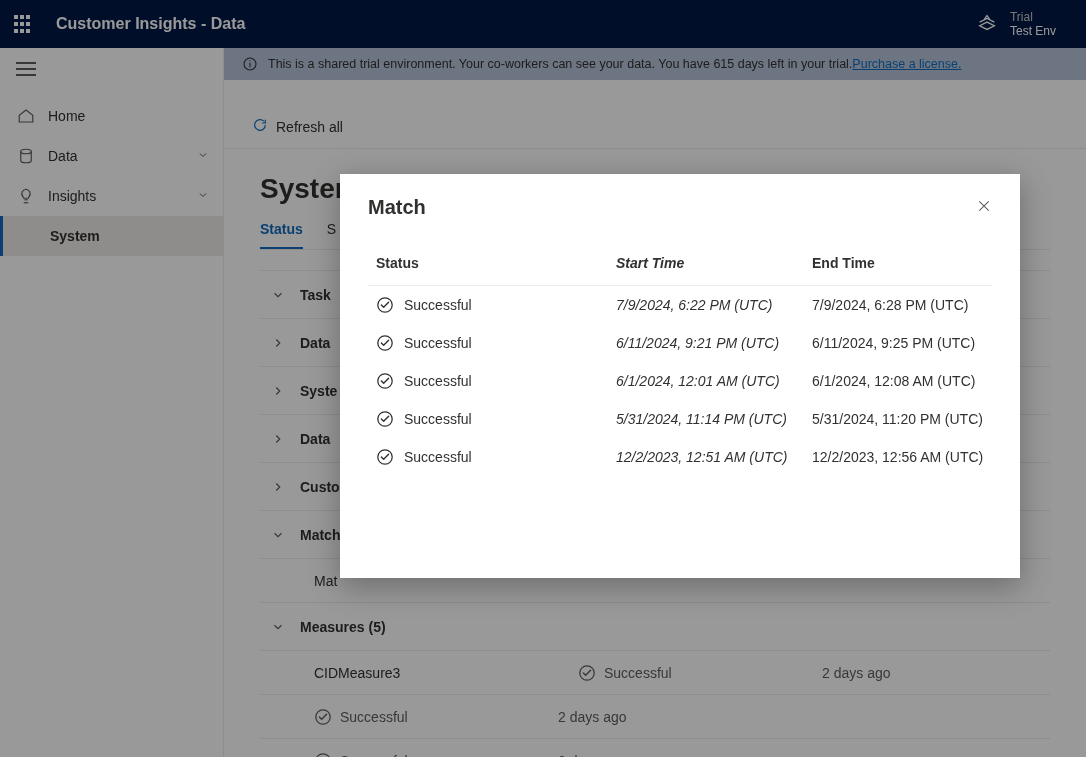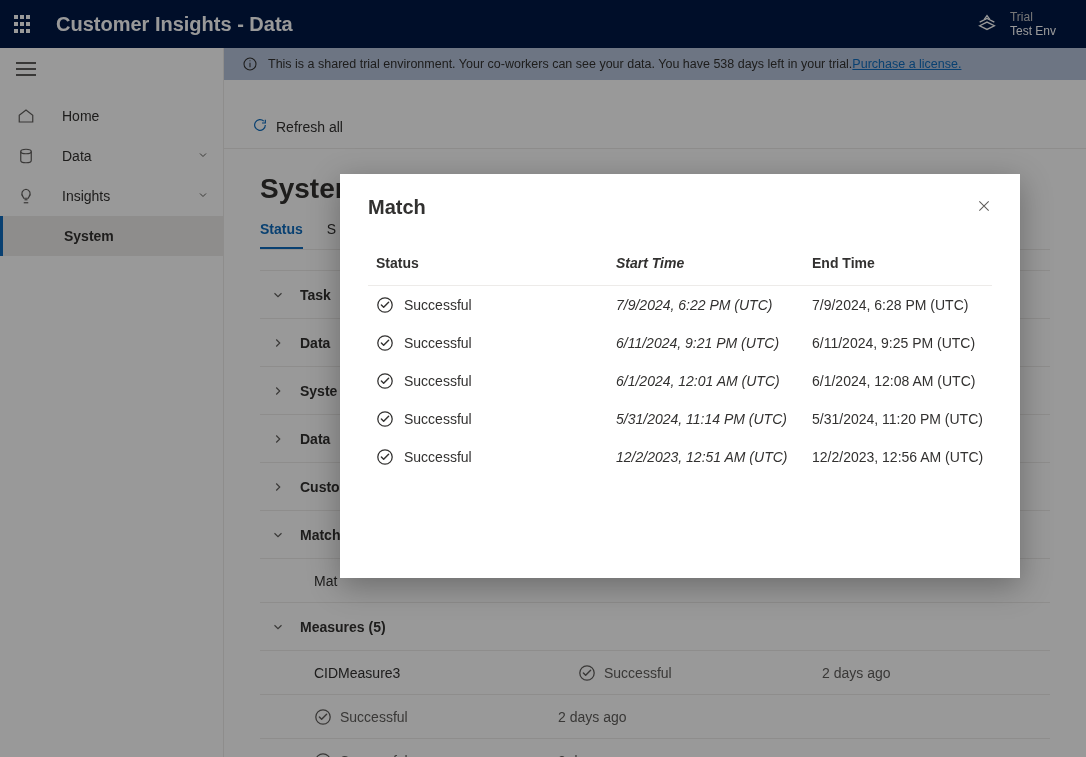--- a/index.html
+++ b/index.html
@@ -1,37 +1,37 @@
 <!DOCTYPE html>
 <html><head>
 <meta charset="utf-8">
 <style>
   * { box-sizing: border-box; margin: 0; padding: 0; }
   html, body { width: 1086px; height: 757px; font-family: "Segoe UI", Arial, sans-serif; font-size: 14px; color: #323130; overflow: hidden; background:#fff; }
   
   .topbar { position: absolute; left:0; top:0; right:0; height:48px; background:#001845; color:#fff; display:flex; align-items:center; padding:0 12px; }
   .waffle { width:20px; height:20px; margin-right:24px; display:flex; flex-wrap:wrap; gap:2px; align-items:center; justify-content:center; cursor:pointer;}
   .waffle span{ width:4px; height:4px; background:#fff; display:block;}
-  .app-title{ font-weight:600; font-size:20px;}
+  .app-title{ font-weight:600; font-size:16px;}
   .top-right{ margin-left:auto; display:flex; align-items:center; gap:12px; padding-right:18px;}
   .env-icon svg{ stroke:#fff;}
   .env-text{ font-size:12px; line-height:14px;}
   .env-text .l1{ color:#c7c7c7;}
   .env-text .l2{ color:#fff;}
   
   .body { position:absolute; left:0; right:0; top:48px; bottom:0; display:flex;}
   
   .leftcol{ width:224px; background:#fff; border-right:1px solid #edebe9; display:flex; flex-direction:column;}
   .hamburger{ height:42px; display:flex; align-items:center; padding-left:16px; }
   .hamburger-inner{ width:20px; height:14px; display:flex; flex-direction:column; justify-content:space-between; cursor:pointer;}
   .hamburger-inner span{ height:1.6px; background:#605e5c; display:block;}
   .nav{ padding-top:6px;}
   .nav-item{ display:flex; align-items:center; height:40px; padding:0 14px; cursor:pointer; position:relative;}
   .nav-item .ico{ width:24px; display:flex; justify-content:center;}
-  .nav-item .lbl{ margin-left:24px; flex:1; color:#323130;}
+  .nav-item .lbl{ margin-left:10px; flex:1; color:#323130;}
   .nav-item .chev{ color:#605e5c;}
   .nav-item.selected{ background:#edebe9;}
   .nav-item.selected::before{ content:""; position:absolute; left:0; top:0; bottom:0; width:3px; background:#0f6cbd;}
   .nav-sub{ padding-left:40px; font-weight:600;}
   .nav-item svg{ stroke:#605e5c; fill:none;}
   
   .main{ flex:1; position:relative; background:#fff; overflow:hidden;}
   .trial-banner{ height:32px; background:#b6c4db; display:flex; align-items:center; padding:0 18px; color:#323130; font-size:12.5px;}
   .trial-banner .info-ico{ margin-right:10px; display:flex;}
   .trial-banner a{ color:#0f6cbd; text-decoration:underline; cursor:pointer;}
@@ -151,21 +151,21 @@
 
   <div class="main">
     <div class="trial-banner">
       <span class="info-ico">
           <svg width="16" height="16" viewBox="0 0 24 24" fill="none" stroke="#323130" stroke-width="1.6">
             <circle cx="12" cy="12" r="9"></circle>
             <line x1="12" y1="10" x2="12" y2="17"></line>
             <circle cx="12" cy="7" r="0.8" fill="#323130" stroke="none"></circle>
           </svg>
         </span>
-      <span>This is a shared trial environment. Your co-workers can see your data. You have 538 days left in your trial. </span>
+      <span>This is a shared trial environment. Your co-workers can see your data. You have 615 days left in your trial. </span>
       <a>Purchase a license.</a>
     </div>
     <div class="cmdbar">
       <div class="cmd-btn">
         <span><svg width="16" height="16" viewBox="0 0 24 24" fill="none" stroke="#0f6cbd" stroke-width="1.8">
               <path d="M20 12a8 8 0 1 1-2.3-5.7"></path>
               <path d="M20 4v5h-5"></path>
             </svg></span>
         <span>Refresh all</span>
       </div>

